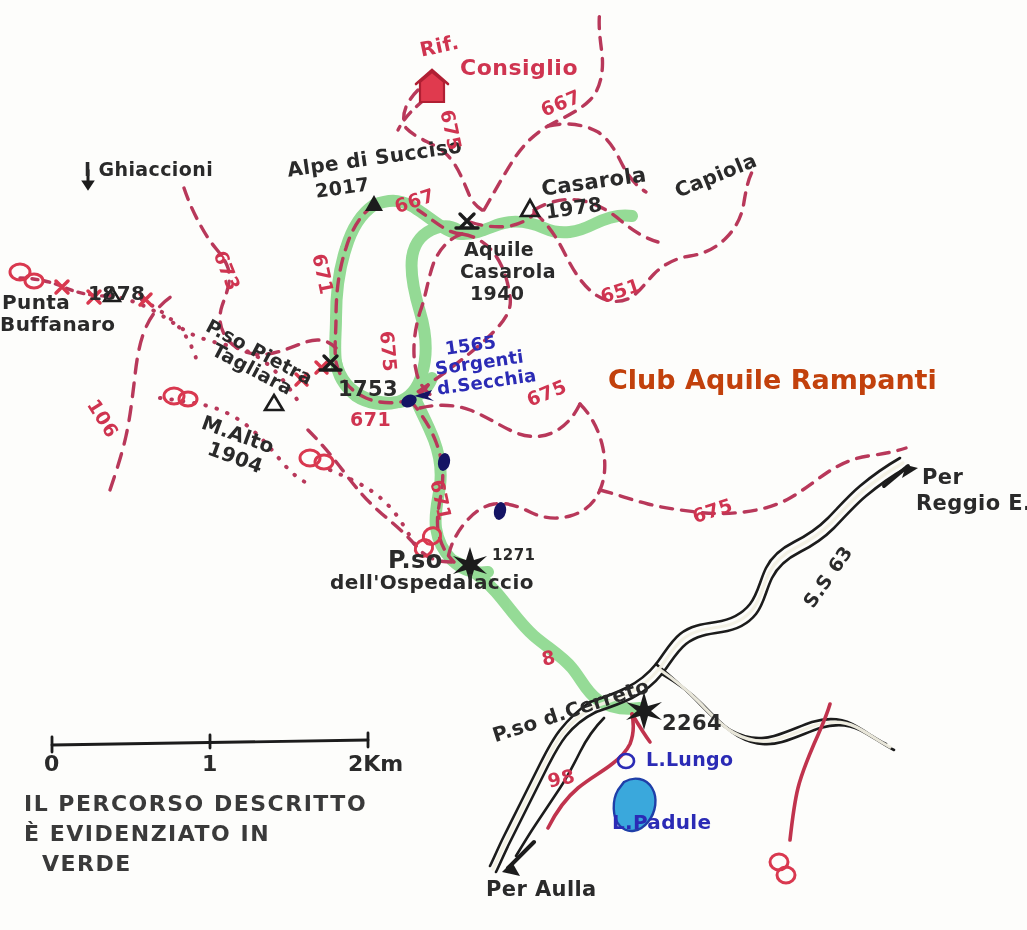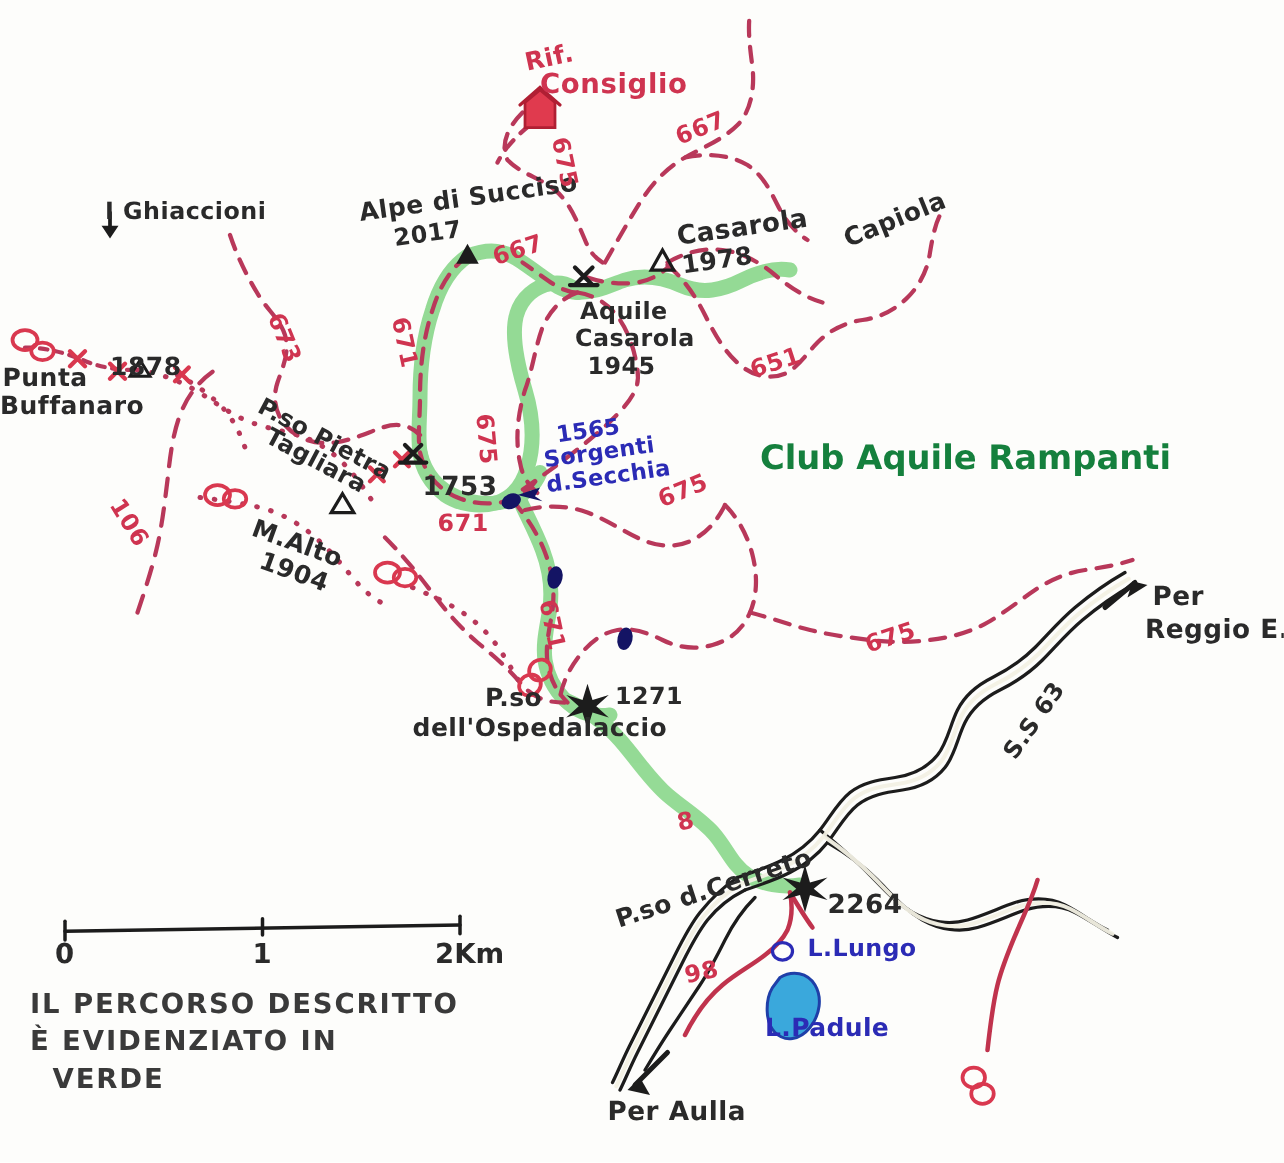--- a/index.html
+++ b/index.html
@@ -60,26 +60,27 @@
     letter-spacing: 1.5px;
     line-height: 1.45;
   }
   .lbl-scale {
     color: #2a2a2a;
     font-weight: 700;
     font-size: 22px;
   }
   .brand {
     position: absolute;
-    color: #15803d;
+    color: #c2410c;
     font-weight: 700;
     font-size: 27px;
     font-family: "DejaVu Sans", sans-serif;
     letter-spacing: 0px;
     white-space: pre;
+    margin-top: 13px;
   }
   .rot-n8  { transform: rotate(-8deg);  transform-origin: left top; }
   .rot-n12 { transform: rotate(-12deg); transform-origin: left top; }
   .rot-n18 { transform: rotate(-18deg); transform-origin: left top; }
   .rot-n22 { transform: rotate(-22deg); transform-origin: left top; }
   .rot-n55 { transform: rotate(-55deg); transform-origin: left top; }
   .rot-p20 { transform: rotate(20deg);  transform-origin: left top; }
   .rot-p28 { transform: rotate(28deg);  transform-origin: left top; }
   .rot-p58 { transform: rotate(58deg);  transform-origin: left top; }
   .rot-p68 { transform: rotate(68deg);  transform-origin: left top; }
@@ -324,56 +325,56 @@
   <svg class="layer" viewBox="0 0 1027 930">
     <g stroke="#1c1c1c" stroke-width="2.8" stroke-linecap="round" fill="none">
       <path d="M52,745 L368,740"></path>
       <path d="M52,737 L52,752"></path>
       <path d="M210,735 L210,748"></path>
       <path d="M368,733 L368,747"></path>
     </g>
   </svg>
 
   <div class="hand-label lbl-red rot-n12" style="left:418px; top:40px; font-size:20px;">Rif.</div>
-  <div class="hand-label lbl-red rot-n10" style="left:432px; top:56px; font-size:22px;">Consiglio</div>
+  <div class="hand-label lbl-red rot-n10" style="left:460px; top:56px; font-size:22px;">Consiglio</div>
 
   <div class="hand-label lbl-black rot-n4" style="left:84px; top:160px; font-size:19px;">I Ghiaccioni</div>
 
   <div class="hand-label lbl-black rot-n8" style="left:286px; top:160px; font-size:20px;">Alpe di Succiso</div>
   <div class="hand-label lbl-black rot-n8" style="left:314px; top:182px; font-size:19px;">2017</div>
 
   <div class="hand-label lbl-black rot-n8" style="left:540px; top:178px; font-size:21px;">Casarola</div>
   <div class="hand-label lbl-black rot-n8" style="left:544px; top:202px; font-size:20px;">1978</div>
 
   <div class="hand-label lbl-black rot-n22" style="left:672px; top:182px; font-size:20px;">Capiola</div>
 
   <div class="hand-label lbl-black rot-n4" style="left:464px; top:240px; font-size:19px;">Aquile</div>
   <div class="hand-label lbl-black rot-n4" style="left:460px; top:262px; font-size:19px;">Casarola</div>
-  <div class="hand-label lbl-black rot-n4" style="left:470px; top:284px; font-size:19px;">1945</div>
+  <div class="hand-label lbl-black rot-n4" style="left:470px; top:284px; font-size:19px;">1940</div>
 
   <div class="hand-label lbl-black" style="left:88px; top:272px; font-size:20px;margin-top:11px;">1878</div>
   <div class="hand-label lbl-black rot-n4" style="left:2px; top:292px; font-size:20px;">Punta</div>
   <div class="hand-label lbl-black rot-n4" style="left:0px; top:314px; font-size:20px;">Buffanaro</div>
 
   <div class="hand-label lbl-black rot-p28" style="left:212px; top:316px; font-size:19px;">P.so Pietra</div>
   <div class="hand-label lbl-black rot-p28" style="left:218px; top:340px; font-size:19px;">Tagliara</div>
   <div class="hand-label lbl-black rot-n4" style="left:338px; top:350px; font-size:21px;margin-top:28px;">1753</div>
 
   <div class="hand-label lbl-black rot-p20" style="left:206px; top:412px; font-size:20px;">M.Alto</div>
   <div class="hand-label lbl-black rot-p20" style="left:212px; top:438px; font-size:20px;">1904</div>
 
   <div class="hand-label lbl-blue rot-n8" style="left:444px; top:340px; font-size:18px;">1565</div>
   <div class="hand-label lbl-blue rot-n8" style="left:434px; top:360px; font-size:18px;">Sorgenti</div>
   <div class="hand-label lbl-blue rot-n8" style="left:436px; top:380px; font-size:18px;">d.Secchia</div>
 
   <div class="brand" style="left:608px; top:351px;">Club Aquile Rampanti</div>
 
-  <div class="hand-label lbl-black rot-n4" style="left:388px; top:548px; font-size:20px;">P.so</div>
+  <div class="hand-label lbl-black rot-n4" style="left:388px; top:548px; font-size:24px;">P.so</div>
   <div class="hand-label lbl-black rot-n4" style="left:330px; top:572px; font-size:20px;">dell'Ospedalaccio</div>
-  <div class="hand-label lbl-black rot-n4" style="left:492px; top:548px; font-size:19px;">1271</div>
+  <div class="hand-label lbl-black rot-n4" style="left:492px; top:548px; font-size:15px;">1271</div>
 
   <div class="hand-label lbl-black rot-n18" style="left:490px; top:726px; font-size:20px;">P.so d.Cerreto</div>
   <div class="hand-label lbl-black rot-n4" style="left:662px; top:712px; font-size:21px;">2264</div>
 
   <div class="hand-label lbl-blue rot-n6" style="left:646px; top:750px; font-size:19px;">L.Lungo</div>
   <div class="hand-label lbl-blue rot-n4" style="left:612px; top:812px; font-size:20px;">L.Padule</div>
 
   <div class="hand-label lbl-black rot-n4" style="left:922px; top:466px; font-size:21px;">Per</div>
   <div class="hand-label lbl-black rot-n4" style="left:916px; top:492px; font-size:21px;">Reggio E.</div>
 

